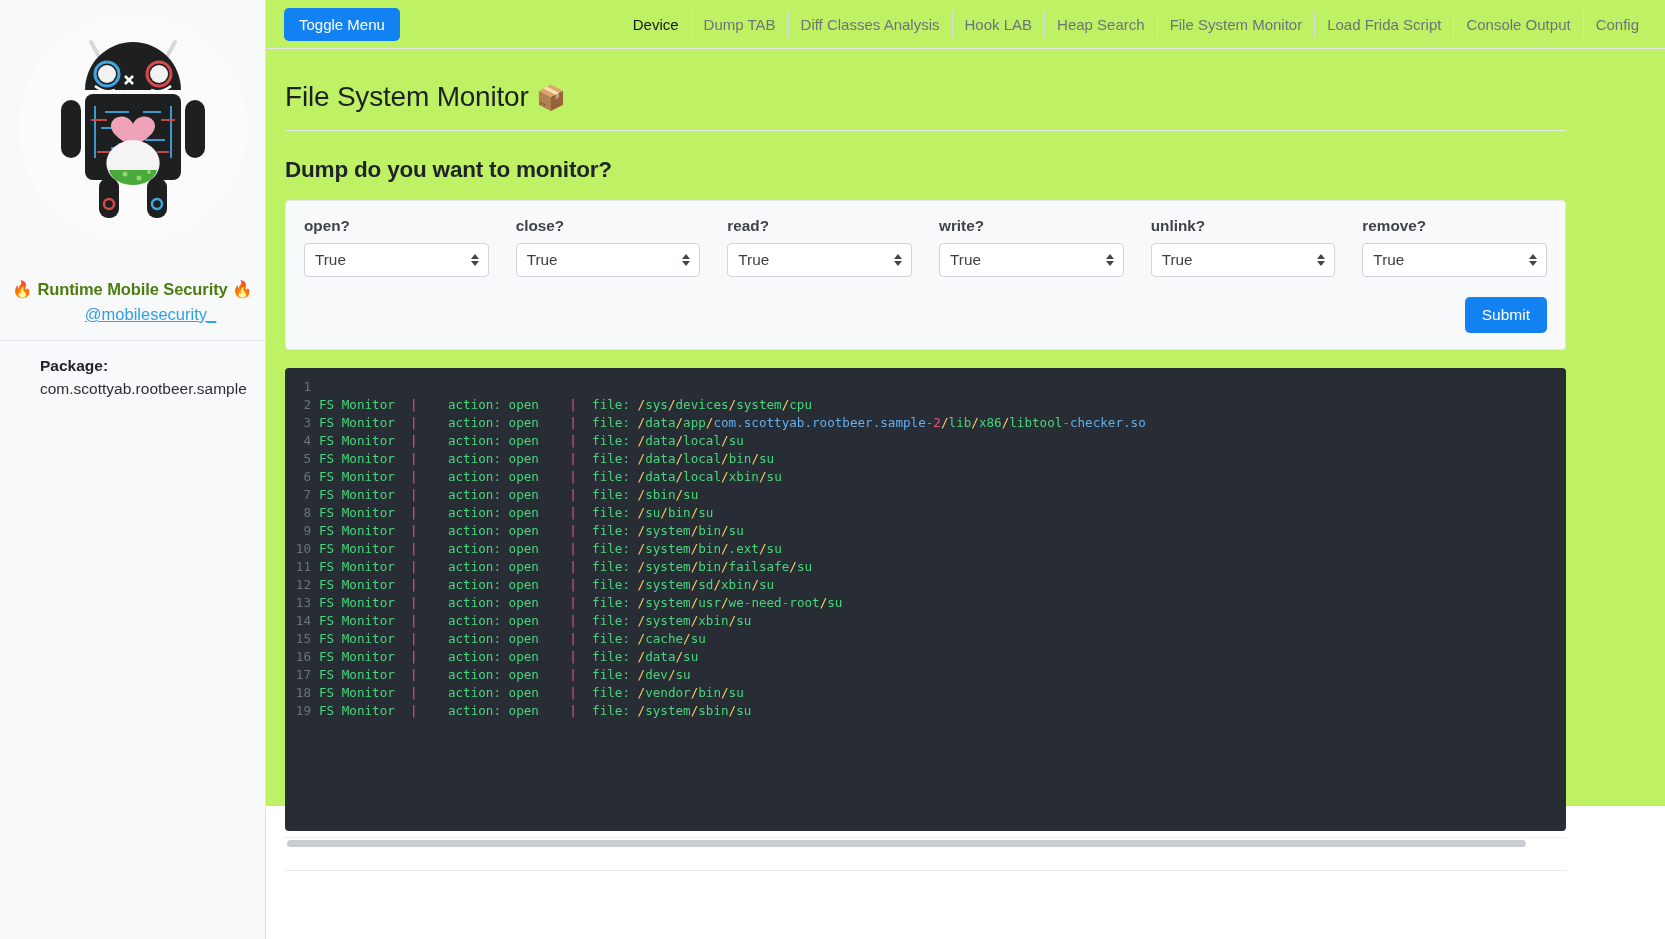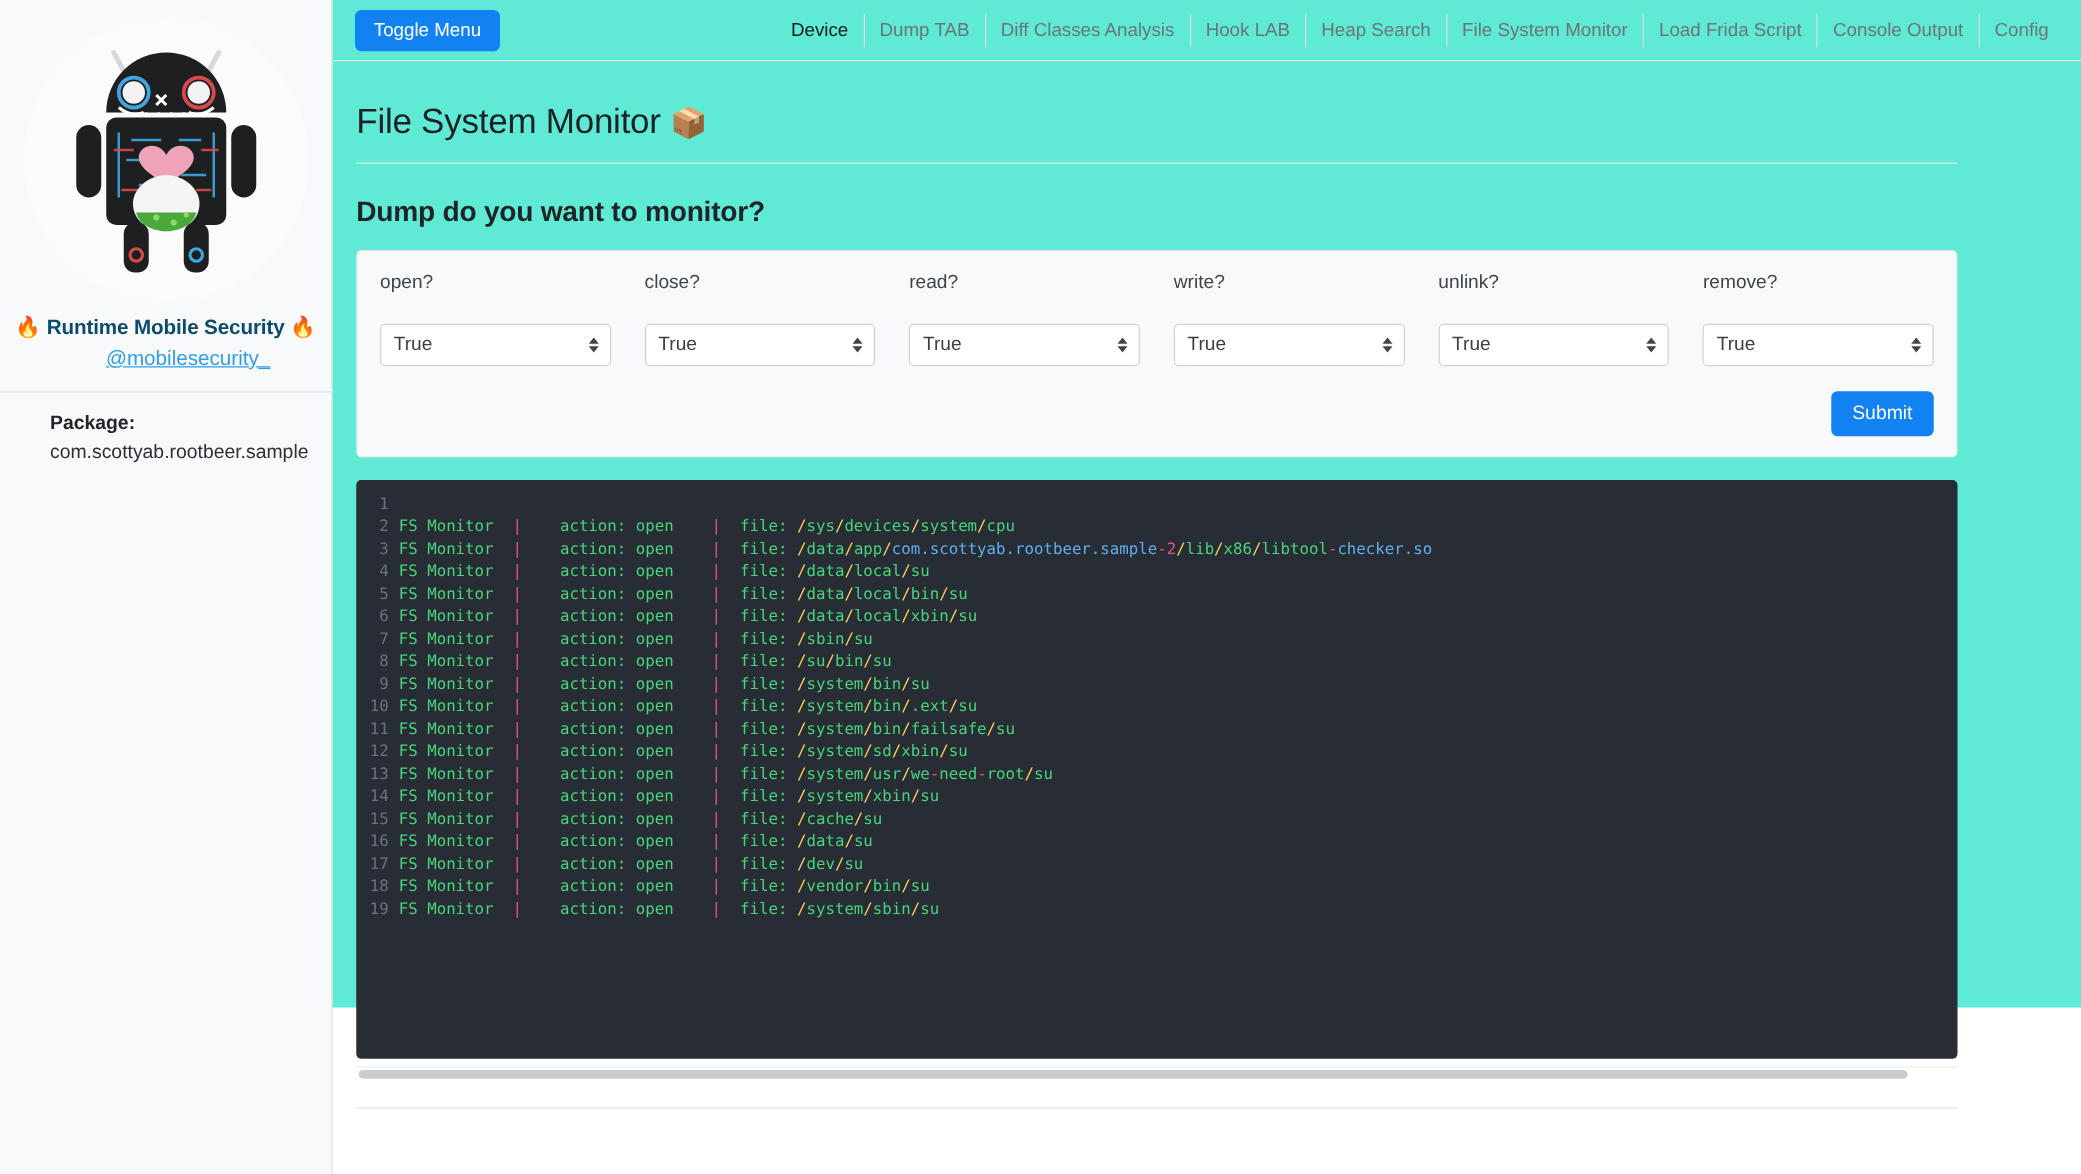--- a/index.html
+++ b/index.html
@@ -26,24 +26,24 @@
   }
   .avatar-wrap {
     width: 228px; height: 228px;
     border-radius: 50%;
     background: #fbfbfb;
     display: flex; align-items: center; justify-content: center;
     overflow: hidden;
   }
   .avatar-svg { width: 176px; height: 200px; display:block; }
   .brand-title {
-    margin-top: 10px;
+    margin-top: 38px;
     font-size: 16.5px;
     font-weight: bold;
-    color: #0c4a6e;
+    color: #4d7c0f;
     text-align: left;
     letter-spacing: -.1px;
   }
   .brand-handle {
     margin-top: 6px;
     font-size: 16.5px;
     color: #2f9fe8;
     text-decoration: underline;
     text-align: center;
     cursor: pointer;
@@ -57,21 +57,21 @@
   }
   .pkg-block {
     width: 100%;
     padding: 16px 18px 0 18px;
     margin-left: 44px;
   }
   .pkg-label { font-size: 15.5px; font-weight: bold; color: #212529; }
   .pkg-value { font-size: 15.5px; color: #2c3034; margin-top: 4px; line-height: 1.35; }
 
   
-  .main { flex: 1; height: 806px; position: relative; background: #5eead4; }
+  .main { flex: 1; height: 806px; position: relative; background: #bef264; }
 
   .navbar {
     height: 49px;
     border-bottom: 1px solid #e3e5e8;
     display: flex;
     align-items: center;
     padding: 0 14px 0 18px;
   }
   .toggle-btn {
     background: #1282f3;
@@ -134,22 +134,23 @@
     background: #f8f9fa;
     border: 1px solid #e4e6e9;
     border-radius: 4px;
     padding: 16px 18px 16px 18px;
   }
   .fields-row { display: flex; gap: 27px; }
   .field { flex: 1 1 0; min-width: 0; }
   .field-label {
     font-size: 15.3px;
     color: #3e4448;
-    margin-bottom: 24px;
+    margin-bottom: 8px;
     display: block;
+    font-weight: bold;
   }
   .select-box {
     position: relative;
     width: 100%;
     height: 34px;
     background: #fff;
     border: 1px solid #ced4da;
     border-radius: 4px;
     display: flex;
     align-items: center;

